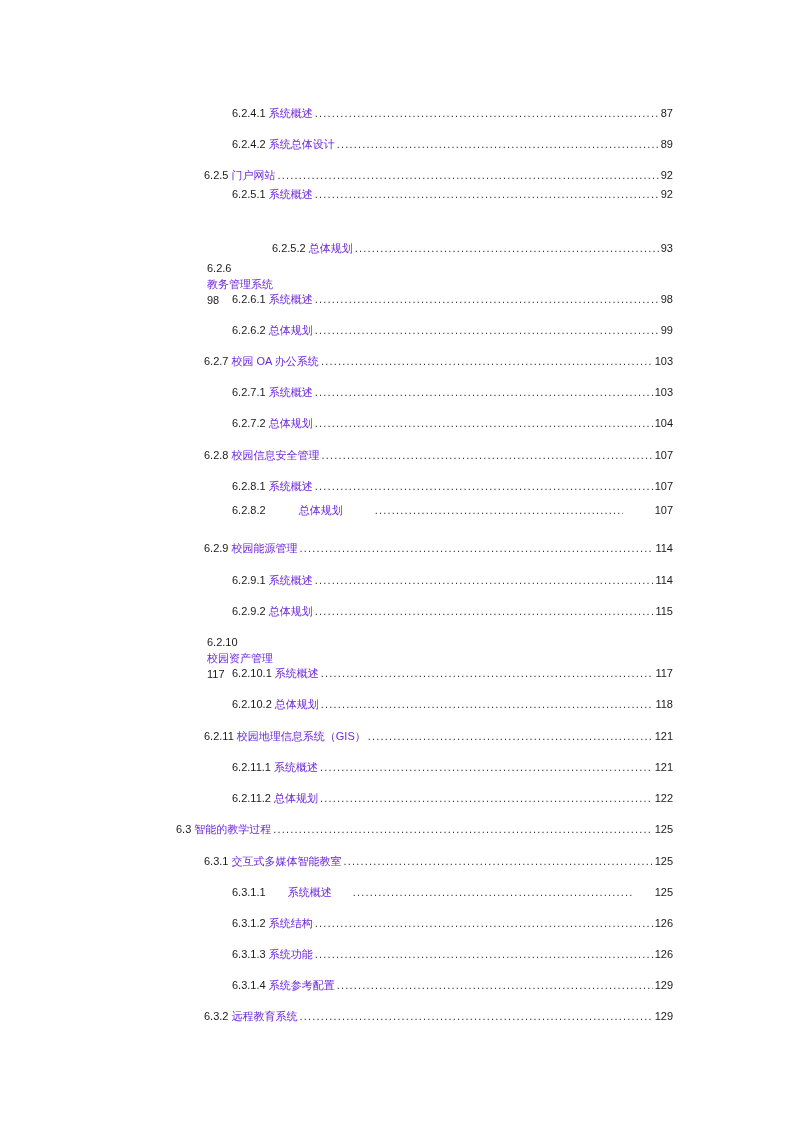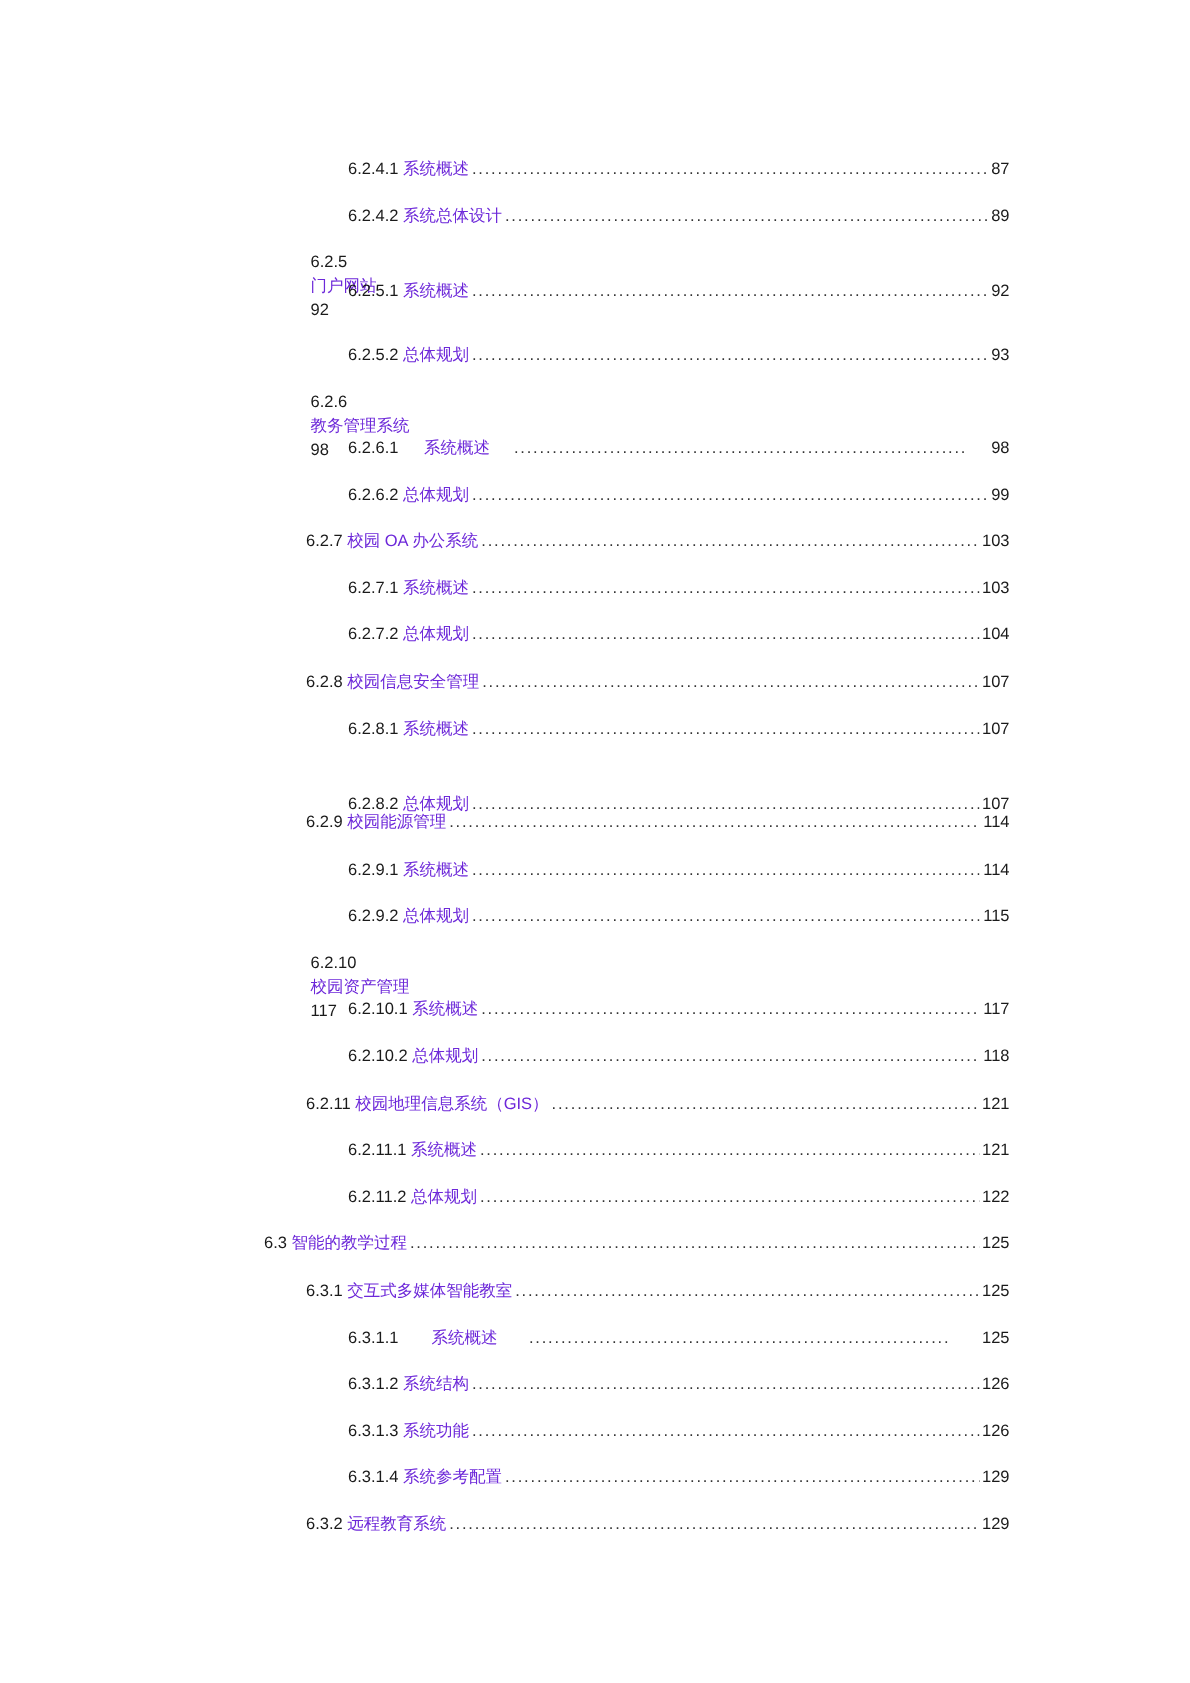--- a/index.html
+++ b/index.html
@@ -58,45 +58,45 @@
       <span class="toc-title">系统概述</span>
       <span class="toc-dots"></span>
       <span class="toc-page">87</span>
     </div>
     <div class="toc-row l3" style="top: 136px;">
       <span class="toc-num">6.2.4.2 </span>
       <span class="toc-title">系统总体设计</span>
       <span class="toc-dots"></span>
       <span class="toc-page">89</span>
     </div>
-    <div class="toc-row l2" style="top: 167px; flex-direction: column;">
+    <div class="toc-row l2" style="top: 167px;">
       <span class="toc-num">6.2.5</span>
       <span class="toc-title">门户网站</span>
       <span class="toc-dots"></span>
       <span class="toc-page">92</span>
     </div>
     <div class="toc-row l3" style="top: 186px;">
       <span class="toc-num">6.2.5.1</span>
       <span class="toc-title">系统概述</span>
       <span class="toc-dots"></span>
       <span class="toc-page">92</span>
     </div>
-    <div class="toc-row l3" style="top: 229px;">
+    <div class="toc-row l3" style="top: 240px; margin-left: 40px;">
       <span class="toc-num">6.2.5.2</span>
       <span class="toc-title">总体规划</span>
       <span class="toc-dots"></span>
       <span class="toc-page">93</span>
     </div>
     <div class="toc-row l2" style="top: 260px; flex-direction: column;">
       <span class="toc-num">6.2.6</span>
       <span class="toc-title">教务管理系统</span>
       <span class="toc-dots"></span>
       <span class="toc-page">98</span>
     </div>
-    <div class="toc-row l3" style="top: 291px; gap: 14px;">
+    <div class="toc-row l3" style="top: 291px;">
       <span class="toc-num">6.2.6.1</span>
       <span class="toc-title">系统概述</span>
       <span class="toc-dots"></span>
       <span class="toc-page">98</span>
     </div>
     <div class="toc-row l3" style="top: 322px;">
       <span class="toc-num">6.2.6.2</span>
       <span class="toc-title">总体规划</span>
       <span class="toc-dots"></span>
       <span class="toc-page">99</span>
@@ -124,21 +124,21 @@
       <span class="toc-title">校园信息安全管理</span>
       <span class="toc-dots"></span>
       <span class="toc-page">107</span>
     </div>
     <div class="toc-row l3" style="top: 478px;">
       <span class="toc-num">6.2.8.1</span>
       <span class="toc-title">系统概述</span>
       <span class="toc-dots"></span>
       <span class="toc-page">107</span>
     </div>
-    <div class="toc-row l3" style="top: 528px;">
+    <div class="toc-row l3" style="top: 502px; gap: 30px;">
       <span class="toc-num">6.2.8.2</span>
       <span class="toc-title">总体规划</span>
       <span class="toc-dots"></span>
       <span class="toc-page">107</span>
     </div>
     <div class="toc-row l2" style="top: 540px; justify-content: flex-end;">
       <span class="toc-num">6.2.9 </span>
       <span class="toc-title">校园能源管理</span>
       <span class="toc-dots"></span>
       <span class="toc-page">114</span>

